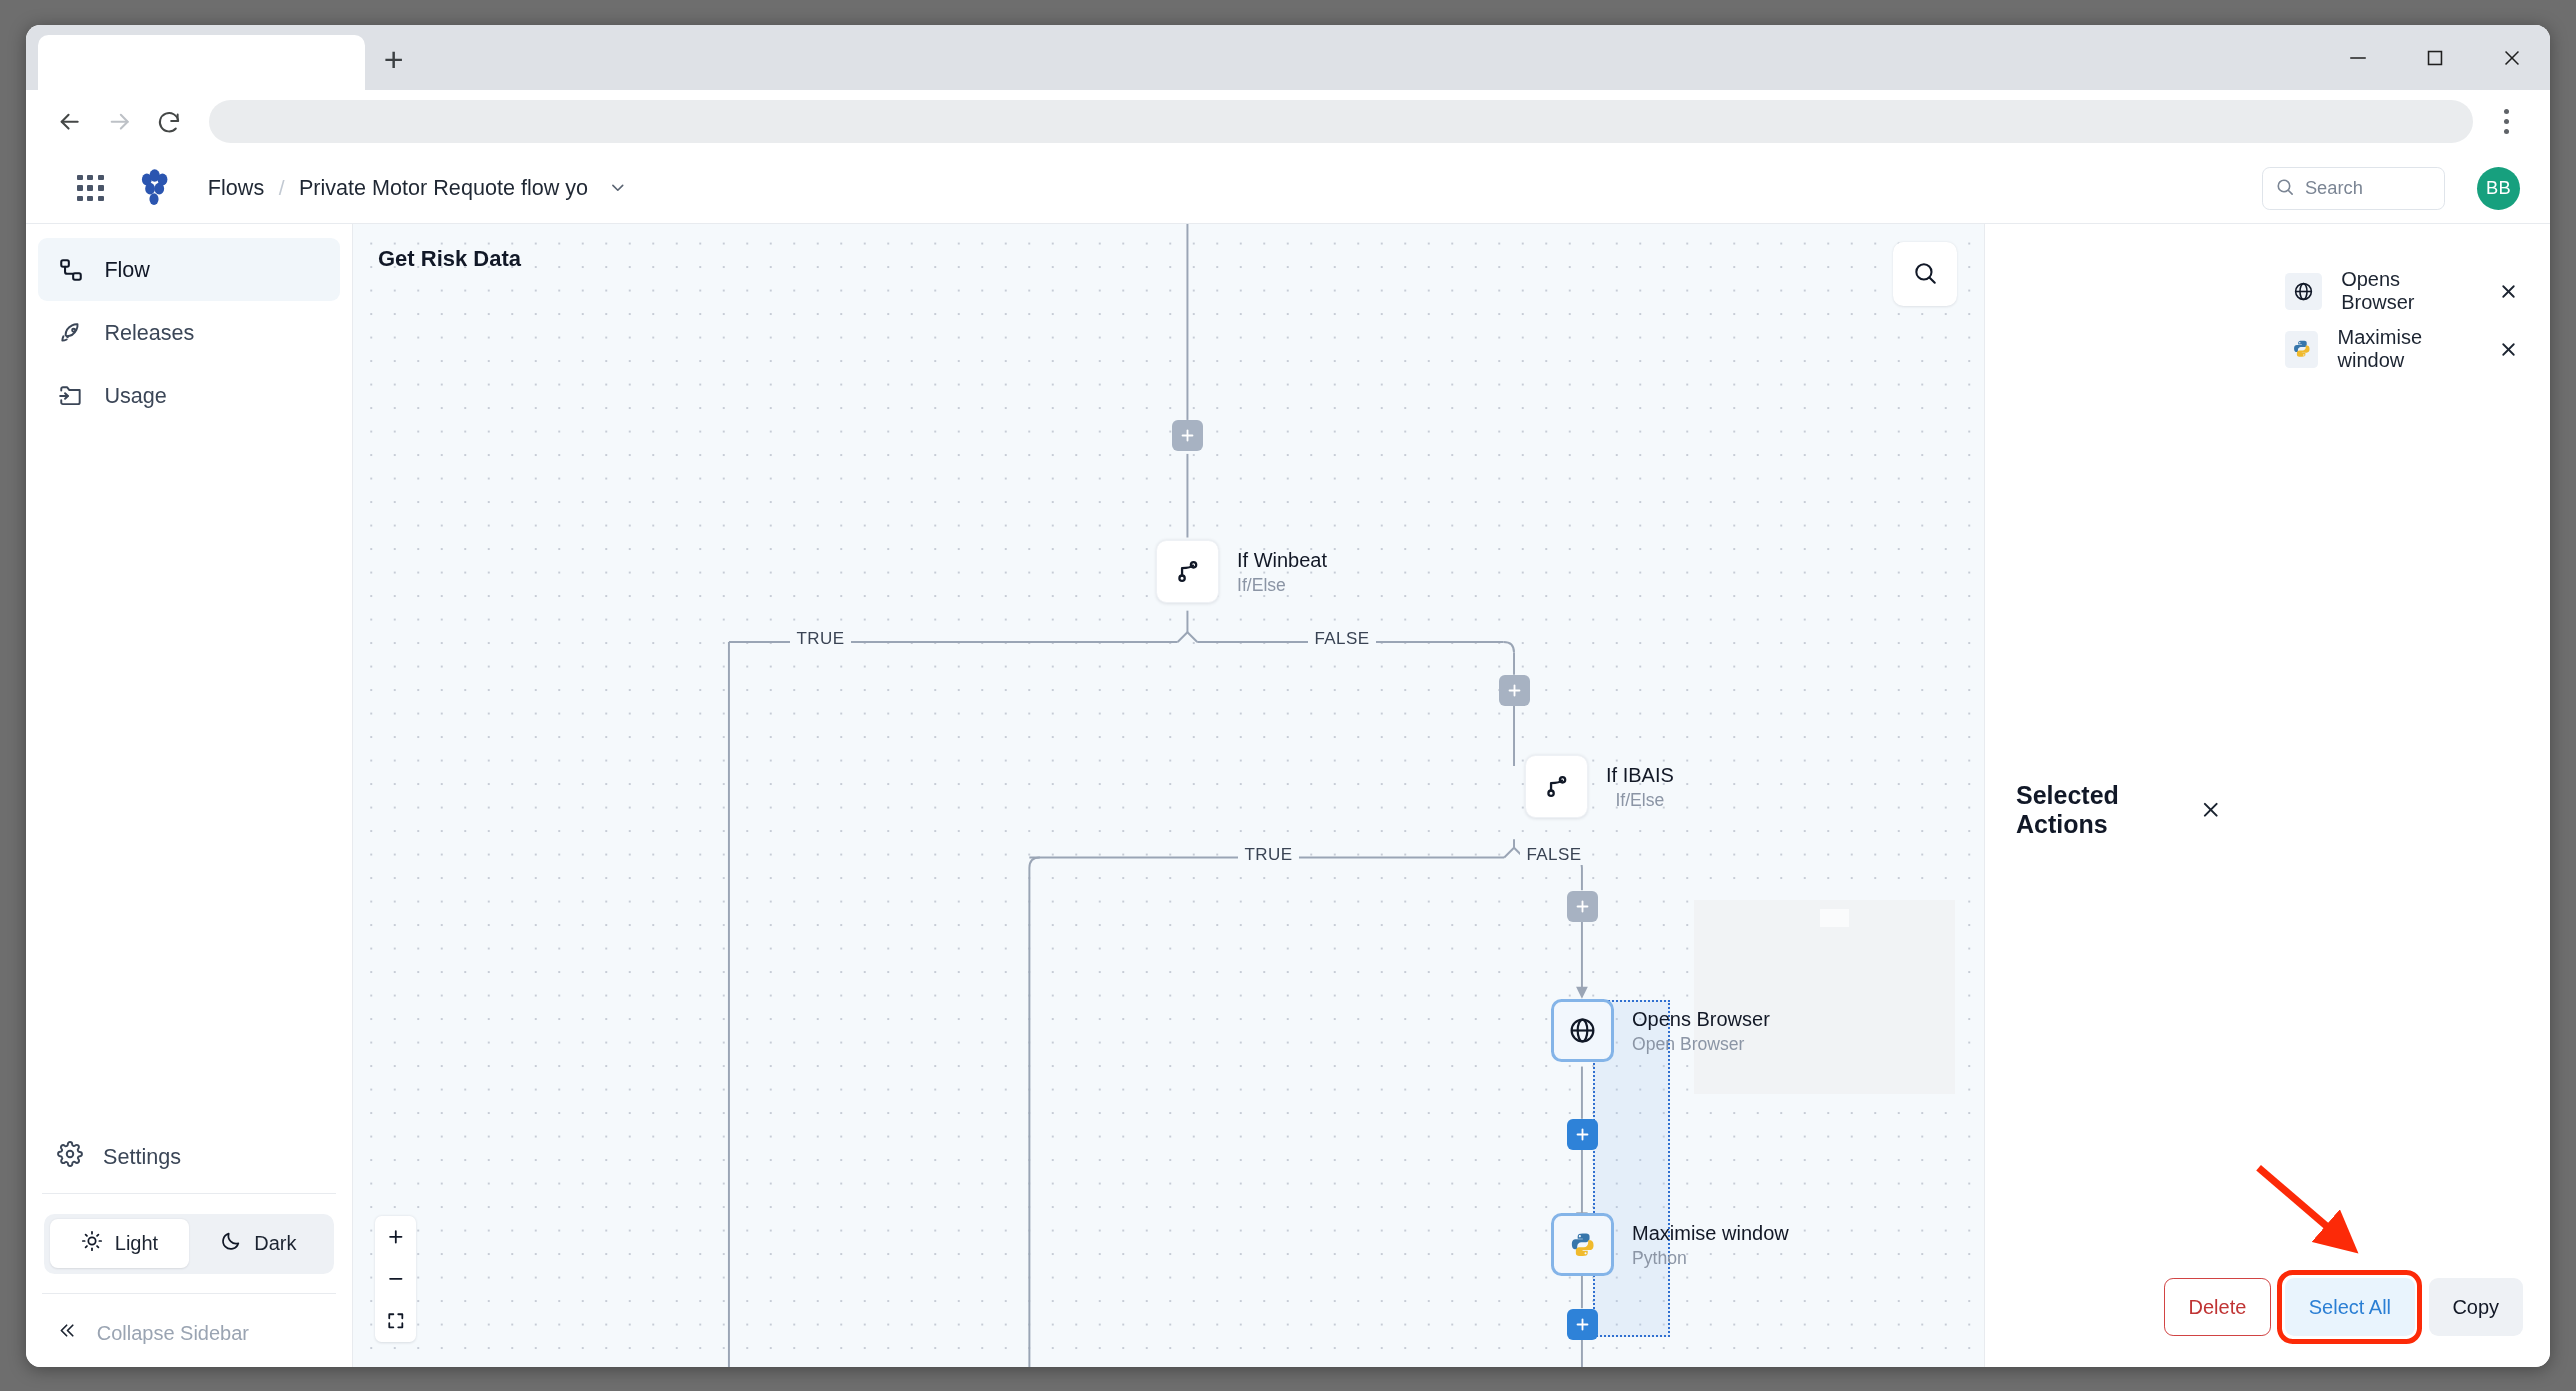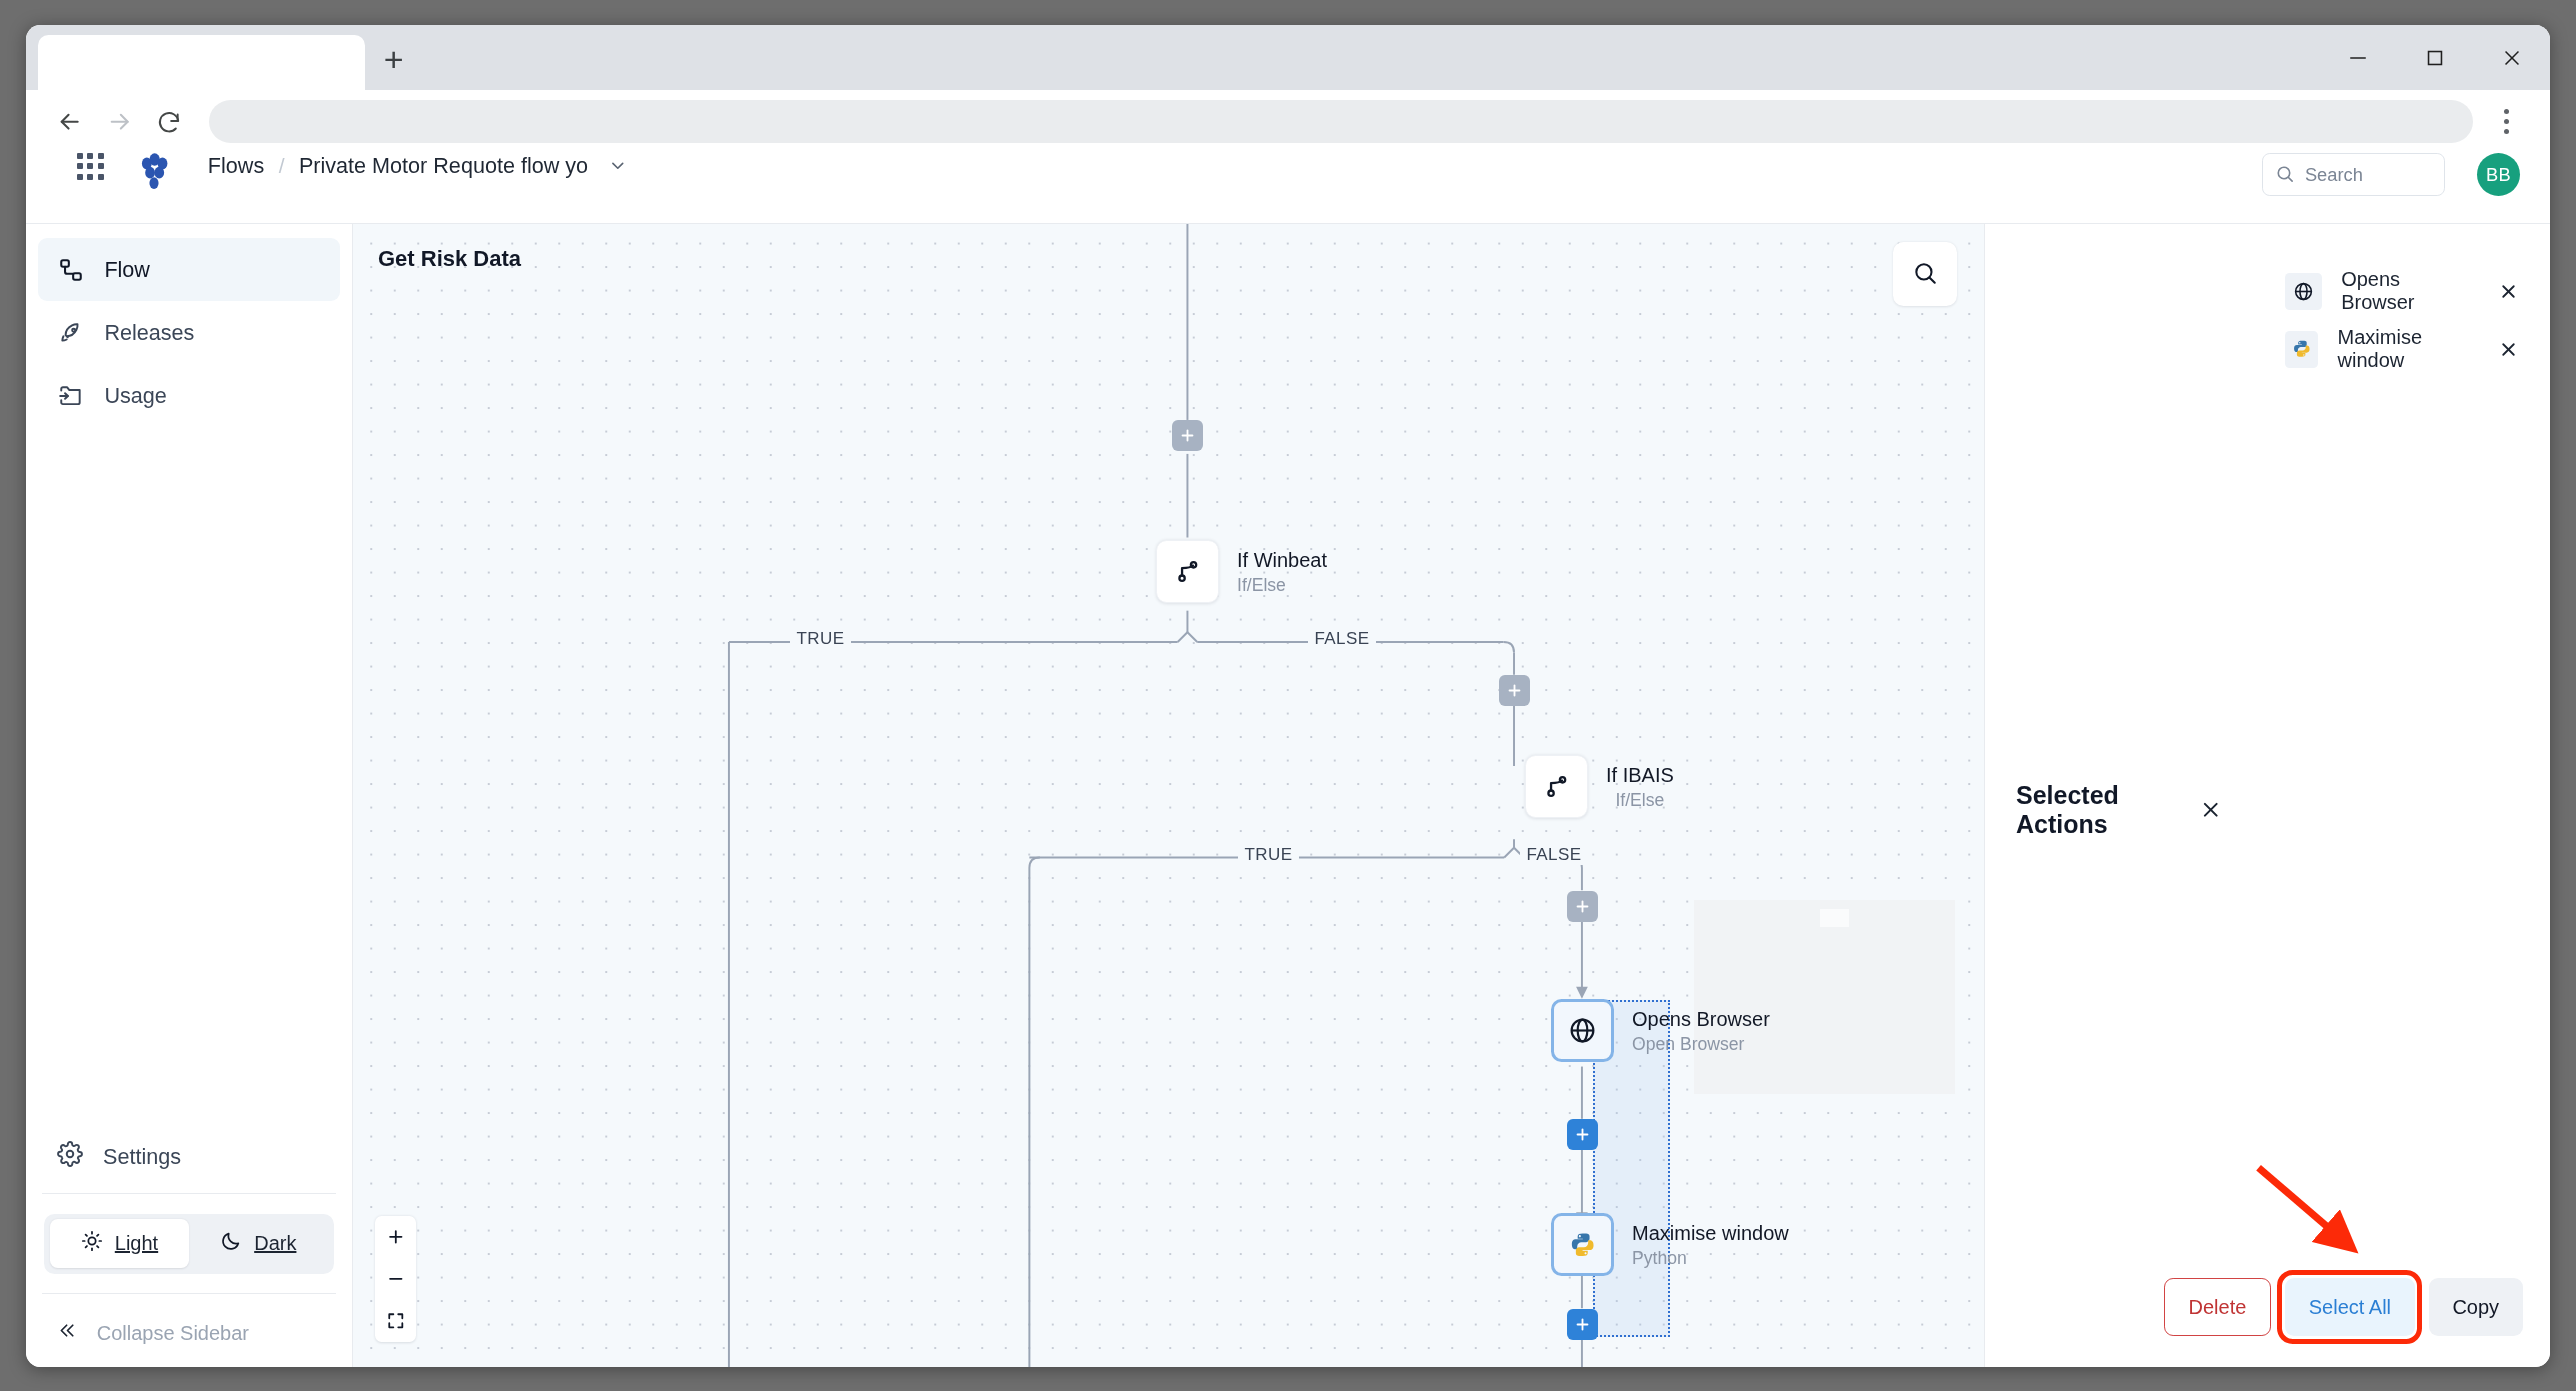--- a/index.html
+++ b/index.html
@@ -82,21 +82,21 @@
     display: flex; flex-direction: column; align-items: center; justify-content: center;
     gap: 4.6px;
   }
   .kebab i { width: 5.2px; height: 5.2px; border-radius: 50%; background: #5f6368; display:block; }
 
   
   .appheader {
     height: 71px;
     background: #fff;
     border-bottom: 0.7px solid #e8ebef;
-    display: flex; align-items: flex-start;
+    display: flex; align-items: center;
     padding: 0 30px 0 51px;
   }
   .grid-icon { display: grid; grid-template-columns: repeat(3, 5.9px); gap: 4.6px; }
   .grid-icon i { width: 5.9px; height: 5.9px; background: #4a5568; border-radius: 1px; display:block; }
   .brand-logo { margin-left: 33px; display:flex; }
   .crumbs {
     display: flex; align-items: center; gap: 14.4px;
     margin-left: 37px;
     font-size: 21.6px; color: #1f2733;
   }
@@ -158,21 +158,20 @@
     border-radius: 10.5px;
     display: flex; align-items: center;
     padding: 5.9px;
     gap: 0;
   }
   .theme-opt {
     flex: 1; height: 100%;
     display: flex; align-items: center; justify-content: center; gap: 11.8px;
     font-size: 20px; color: #1c2431;
     border-radius: 7.8px;
-    text-decoration: underline;
   }
   .theme-opt.sel { background: #fff; box-shadow: 0 0.7px 2px rgba(16,24,40,.10); }
   .collapse-row {
     height: 68px;
     display: flex; align-items: center; gap: 18.3px;
     padding: 0 19.6px;
     font-size: 20px; color: #9aa4b2;
   }
 
   

